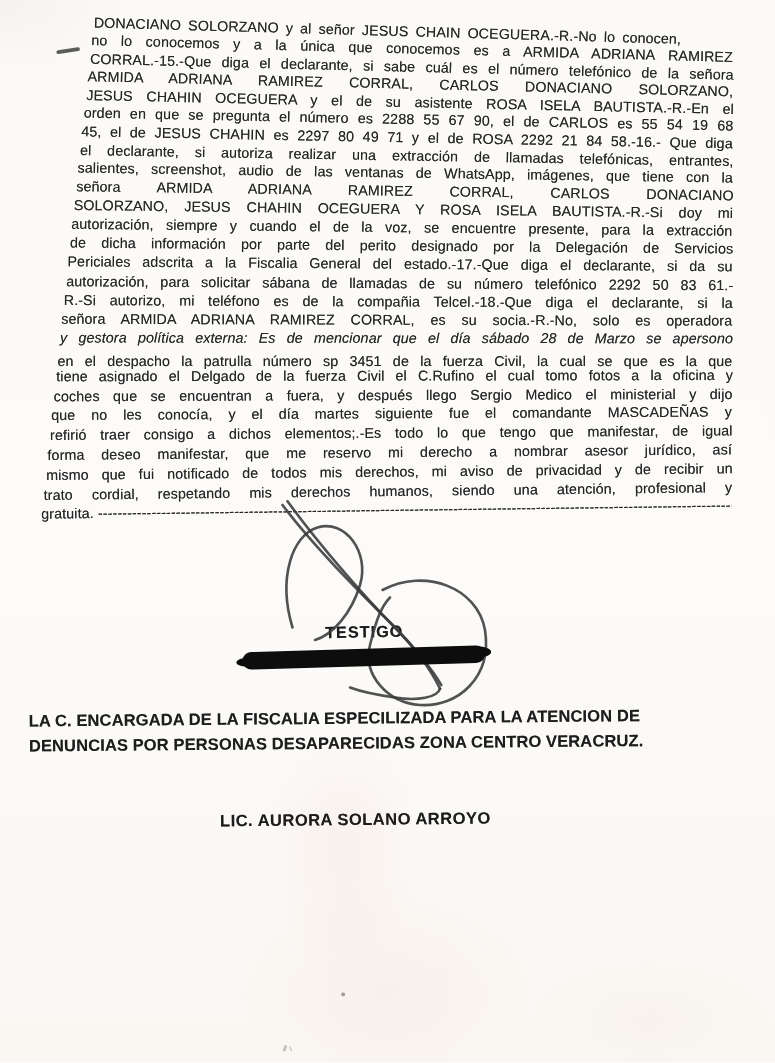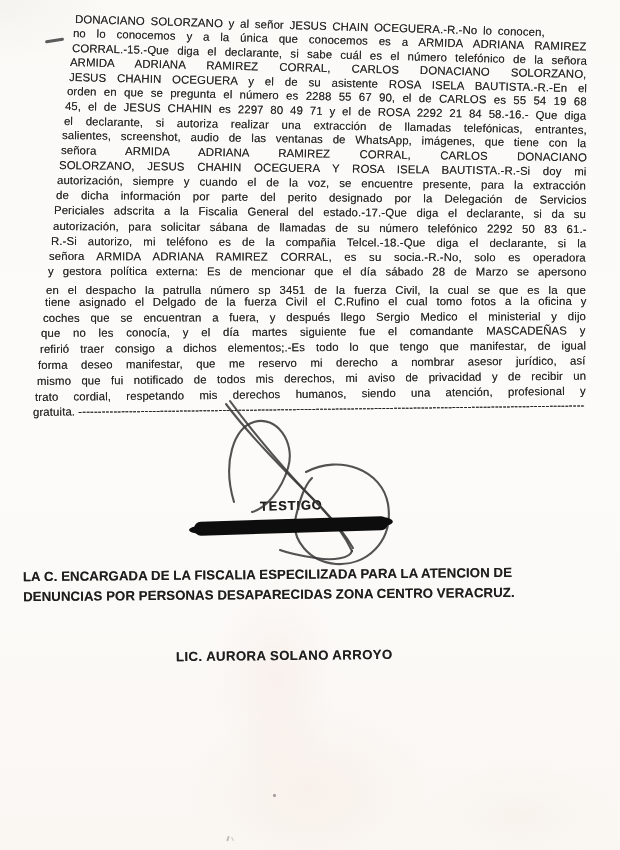--- a/index.html
+++ b/index.html
@@ -80,21 +80,21 @@
       <div class="bline" style="top: 113.7px; left: 63.8px; width: 522.9px; transform: rotate(0.97deg);">el declarante, si autoriza realizar una extracción de llamadas telefónicas, entrantes,</div>
       <div class="bline" style="top: 128.4px; left: 62.2px; width: 524.4px; transform: rotate(0.88deg);">salientes, screenshot, audio de las ventanas de WhatsApp, imágenes, que tiene con la</div>
       <div class="bline" style="top: 143.3px; left: 60.6px; width: 526px; transform: rotate(0.79deg);">señora ARMIDA ADRIANA RAMIREZ CORRAL, CARLOS DONACIANO</div>
       <div class="bline" style="top: 158.2px; left: 59px; width: 527.5px; transform: rotate(0.7deg);">SOLORZANO, JESUS CHAHIN OCEGUERA Y ROSA ISELA BAUTISTA.-R.-Si doy mi</div>
       <div class="bline" style="top: 173.2px; left: 57.4px; width: 529px; transform: rotate(0.61deg);">autorización, siempre y cuando el de la voz, se encuentre presente, para la extracción</div>
       <div class="bline" style="top: 188.2px; left: 55.8px; width: 530.6px; transform: rotate(0.52deg);">de dicha información por parte del perito designado por la Delegación de Servicios</div>
       <div class="bline" style="top: 203.3px; left: 54.2px; width: 532.1px; transform: rotate(0.43deg);">Periciales adscrita a la Fiscalia General del estado.-17.-Que diga el declarante, si da su</div>
       <div class="bline" style="top: 218.5px; left: 52.6px; width: 533.7px; transform: rotate(0.34deg);">autorización, para solicitar sábana de llamadas de su número telefónico 2292 50 83 61.-</div>
       <div class="bline" style="top: 233.7px; left: 51px; width: 535.3px; transform: rotate(0.25deg);">R.-Si autorizo, mi teléfono es de la compañia Telcel.-18.-Que diga el declarante, si la</div>
       <div class="bline" style="top: 249px; left: 49.4px; width: 536.8px; transform: rotate(0.16deg);">señora ARMIDA ADRIANA RAMIREZ CORRAL, es su socia.-R.-No, solo es operadora</div>
-      <div class="bline" style="top: 264.3px; left: 47.8px; width: 538.4px; transform: rotate(0.07deg);">y gestora política externa: Es de mencionar que el día sábado 28 de Marzo se apersono</div>
+      <div class="bline" style="top: 264.3px; left: 47.8px; width: 538.4px; transform: rotate(0.07deg); font-style: italic;">y gestora política externa: Es de mencionar que el día sábado 28 de Marzo se apersono</div>
       <div class="bline" style="top: 283px; left: 46.2px; width: 539.9px; transform: rotate(-0.02deg);">en el despacho la patrulla número sp 3451 de la fuerza Civil, la cual se que es la que</div>
       <div class="bline" style="top: 295.3px; left: 44.6px; width: 541.5px; transform: rotate(-0.11deg);">tiene asignado el Delgado de la fuerza Civil el C.Rufino el cual tomo fotos a la oficina y</div>
       <div class="bline" style="top: 310.8px; left: 43px; width: 543px; transform: rotate(-0.2deg);">coches que se encuentran a fuera, y después llego Sergio Medico el ministerial y dijo</div>
       <div class="bline" style="top: 326.4px; left: 41.4px; width: 544.5px; transform: rotate(-0.29deg);">que no les conocía, y el día martes siguiente fue el comandante MASCADEÑAS y</div>
       <div class="bline" style="top: 342.1px; left: 39.8px; width: 546.1px; transform: rotate(-0.38deg);">refirió traer consigo a dichos elementos;.-Es todo lo que tengo que manifestar, de igual</div>
       <div class="bline" style="top: 357.8px; left: 38.2px; width: 547.6px; transform: rotate(-0.47deg);">forma deseo manifestar, que me reservo mi derecho a nombrar asesor jurídico, así</div>
       <div class="bline" style="top: 373.6px; left: 36.6px; width: 549.2px; transform: rotate(-0.56deg);">mismo que fui notificado de todos mis derechos, mi aviso de privacidad y de recibir un</div>
       <div class="bline" style="top: 389.5px; left: 35px; width: 550.8px; transform: rotate(-0.65deg);">trato cordial, respetando mis derechos humanos, siendo una atención, profesional y</div>
       <div class="bline last" style="top: 405.4px; left: 33.4px; width: 552.3px; transform: rotate(-0.74deg);">gratuita. ------------------------------------------------------------------------------------------------------------------------------------------------------</div>
     </div>

